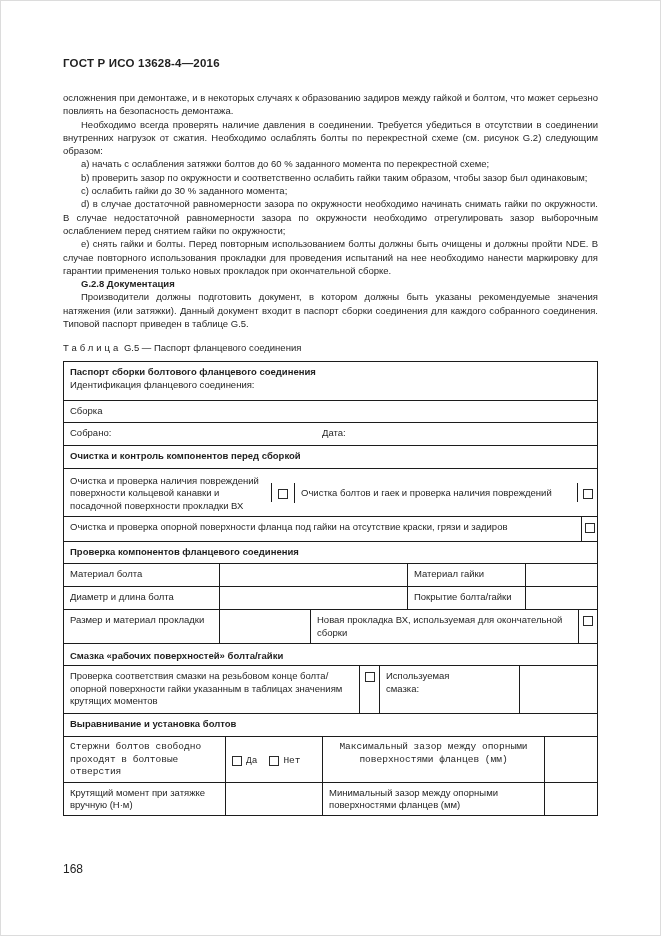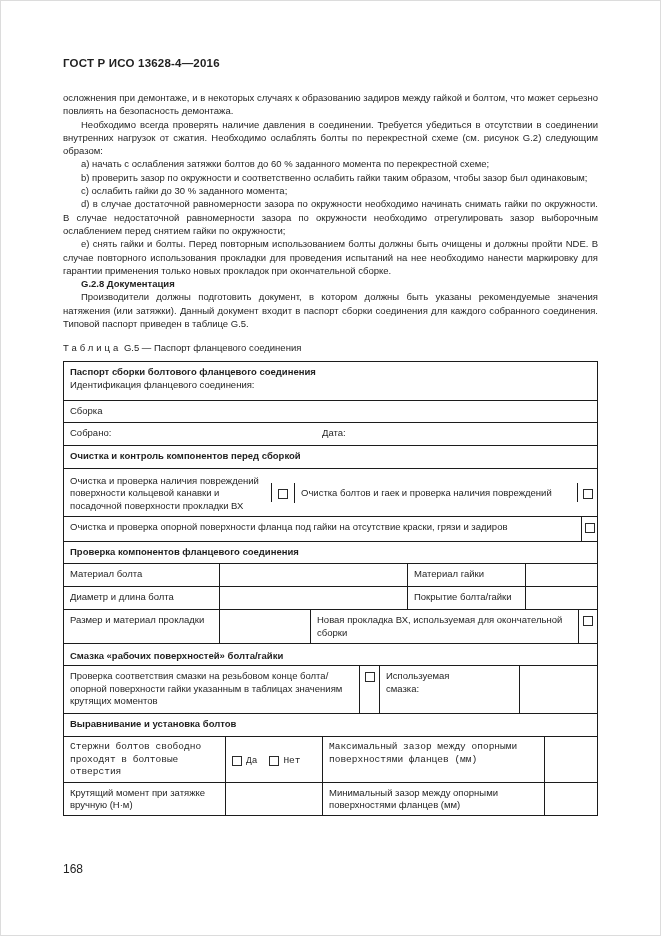--- a/index.html
+++ b/index.html
@@ -140,21 +140,21 @@
       </div>
 
       <div class="trow" style="min-height:33px;font-family:Liberation Mono, monospace;">
         <div class="tc f" style="width:161px;">Стержни болтов свободно проходят в болтовые отверстия</div>
         <div class="tc yesno" style="width:97px;">
           <span class="cbx"></span>
           <span class="lbl">Да</span>
           <span class="cbx"></span>
           <span>Нет</span>
         </div>
-        <div class="tc" style="width:222px;">Максимальный зазор между опорными поверхностями фланцев (мм)</div>
+        <div class="tc" style="width:222px;text-align:center;">Максимальный зазор между опорными поверхностями фланцев (мм)</div>
         <div class="tc grow"></div>
       </div>
 
       <div class="trow" style="min-height:33px;">
         <div class="tc f" style="width:161px;">Крутящий момент при затяжке вручную (Н·м)</div>
         <div class="tc" style="width:97px;"></div>
         <div class="tc" style="width:222px;">Минимальный зазор между опорными поверхностями фланцев (мм)</div>
         <div class="tc grow"></div>
       </div>
 

